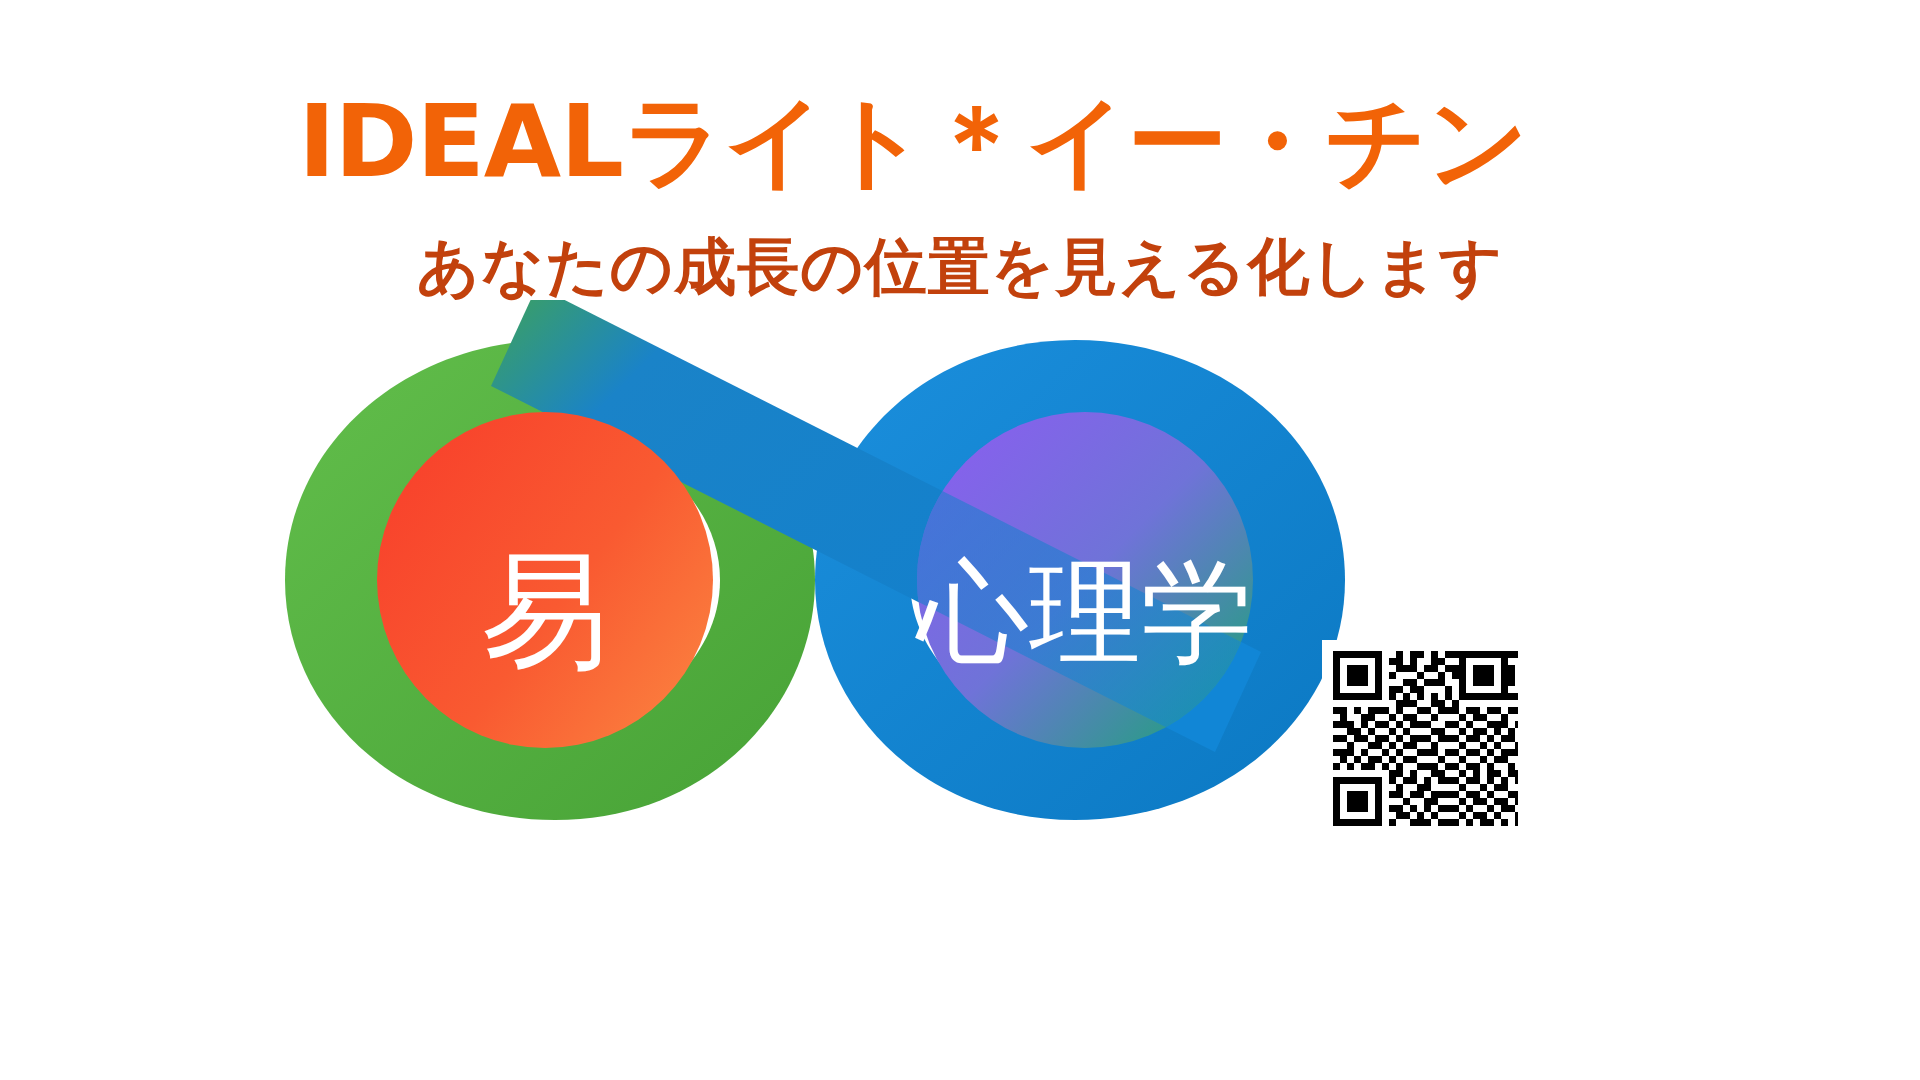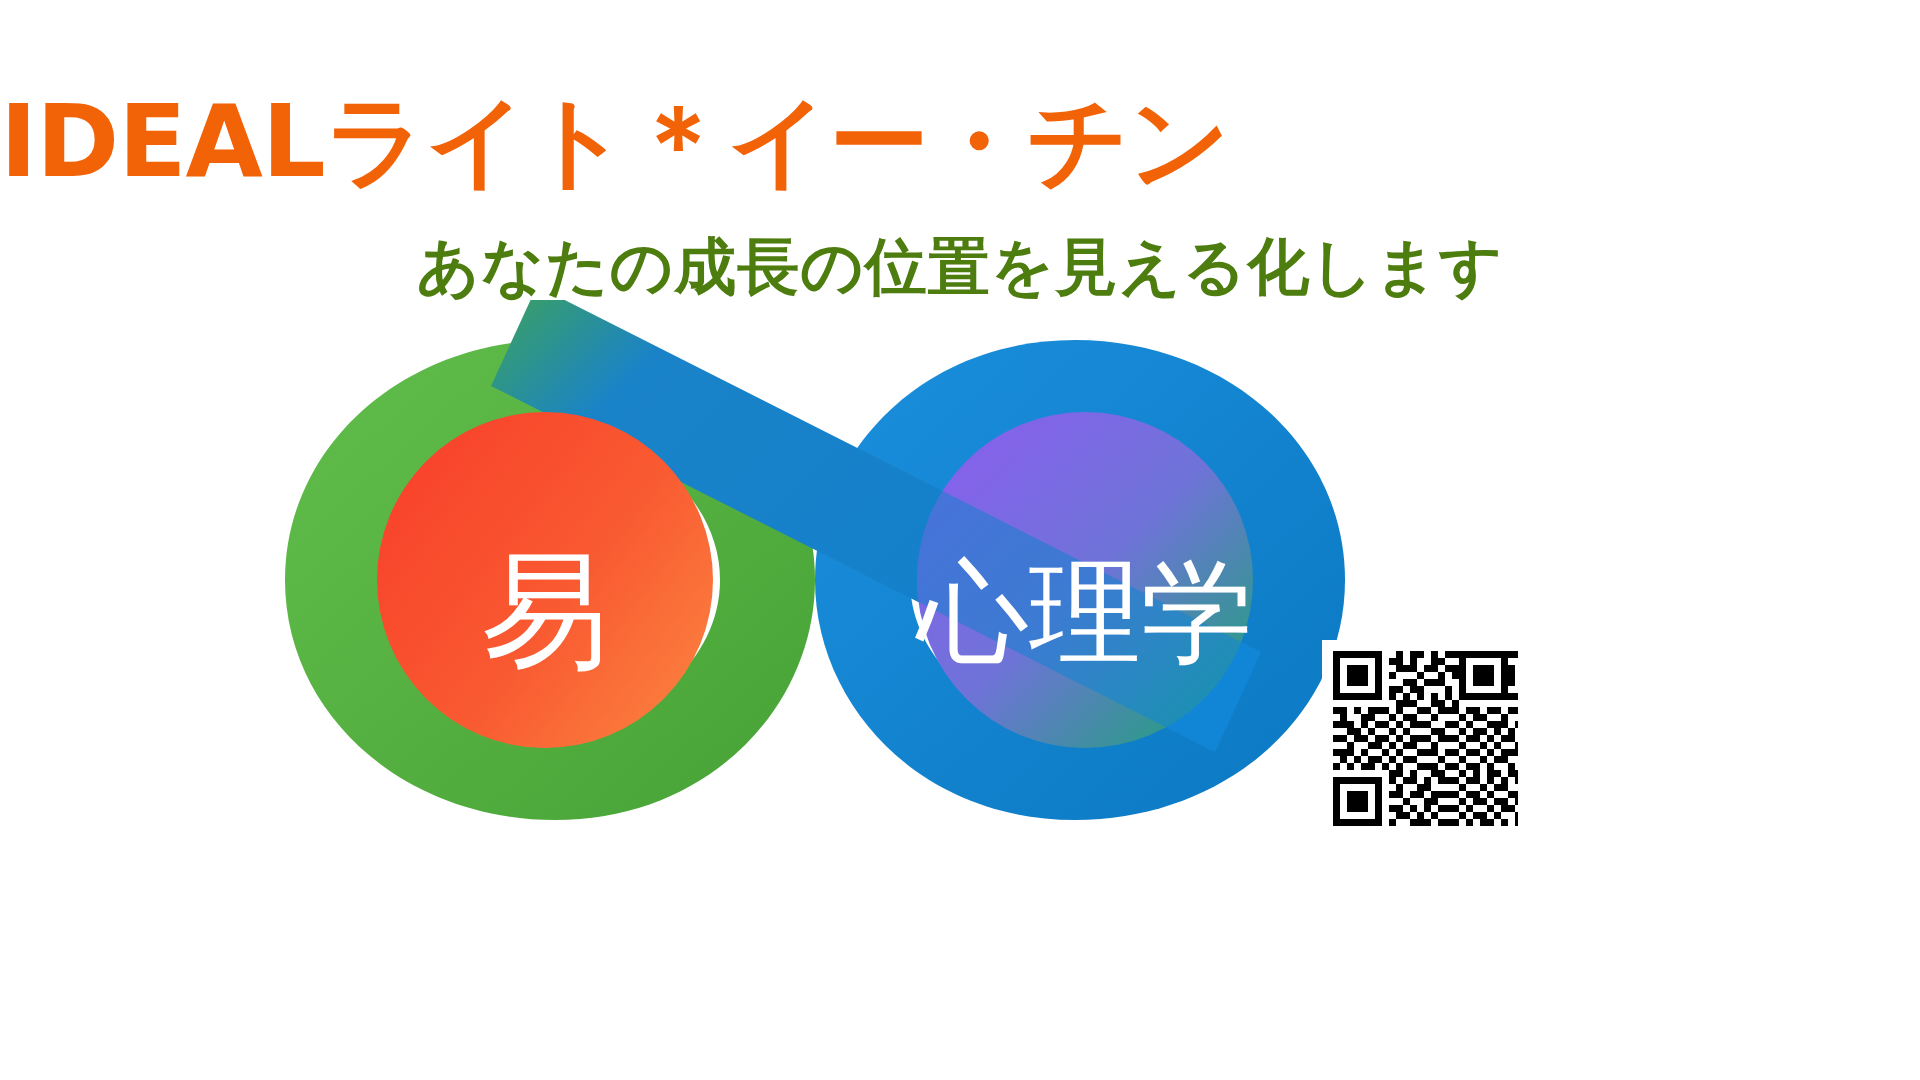--- a/index.html
+++ b/index.html
@@ -13,21 +13,21 @@
   #banner{
     position:absolute;inset:0;
     width:1920px;height:1080px;
   }
 
   
   .title-wrap{
     position:absolute;
     left:0;top:92px;
     width:1528px;
-    text-align:left;
+    text-align:right;
     pointer-events:none;
   }
   .title{
     display:inline-block;
     font-size:100px;
     line-height:1.0;
     font-weight:bold;
     letter-spacing:-1px;
     white-space:nowrap;
     font-family:"DejaVu Sans","Liberation Sans",sans-serif;
@@ -72,21 +72,21 @@
 </head>
 <body>
 
 <div id="banner" style="background: rgb(255, 255, 255);">
 
   <div class="title-wrap">
     <span class="title" style="color: rgb(242, 99, 7);">IDEALライト＊イー・チン</span>
   </div>
 
   <div class="subtitle-wrap">
-    <span class="subtitle" style="color: #4d7c0f;">あなたの成長の位置を見える化します</span>
+    <span class="subtitle" style="color: #c2410c;">あなたの成長の位置を見える化します</span>
   </div>
 
   <svg class="logo-svg" viewBox="0 0 1120 560">
     <defs>
       <linearGradient id="gGreen" x1="0" y1="0" x2="1" y2="1">
         <stop offset="0%" stop-color="#62BE4B"></stop>
         <stop offset="100%" stop-color="#47A236"></stop>
       </linearGradient>
       <linearGradient id="gBlue" x1="0" y1="0" x2="1" y2="1">
         <stop offset="0%" stop-color="#1B8FDD"></stop>

